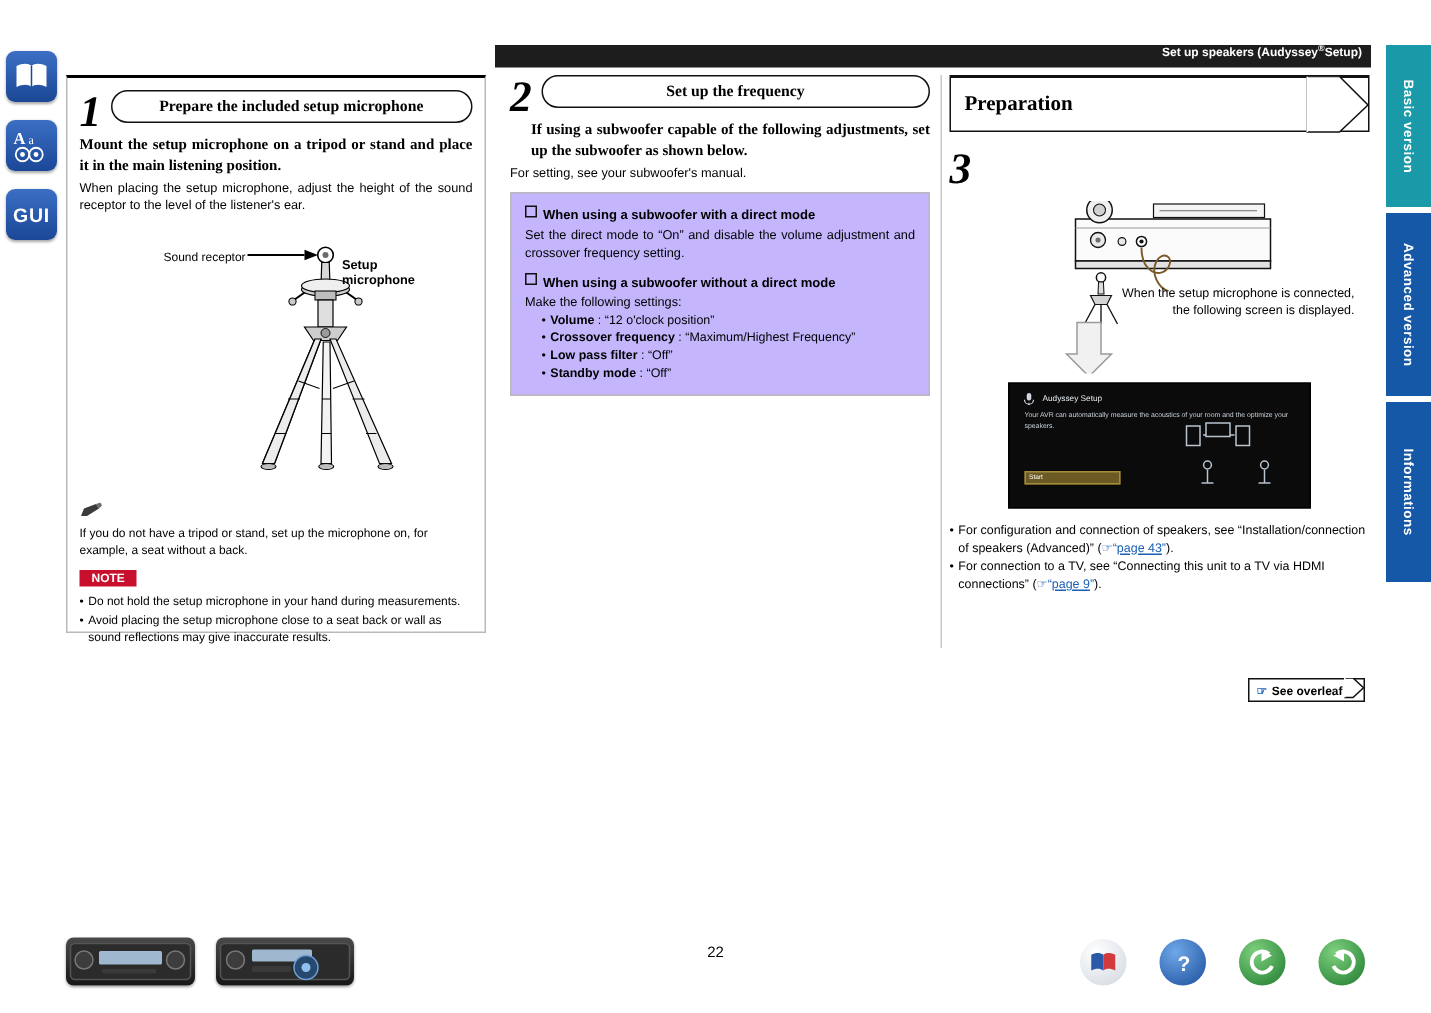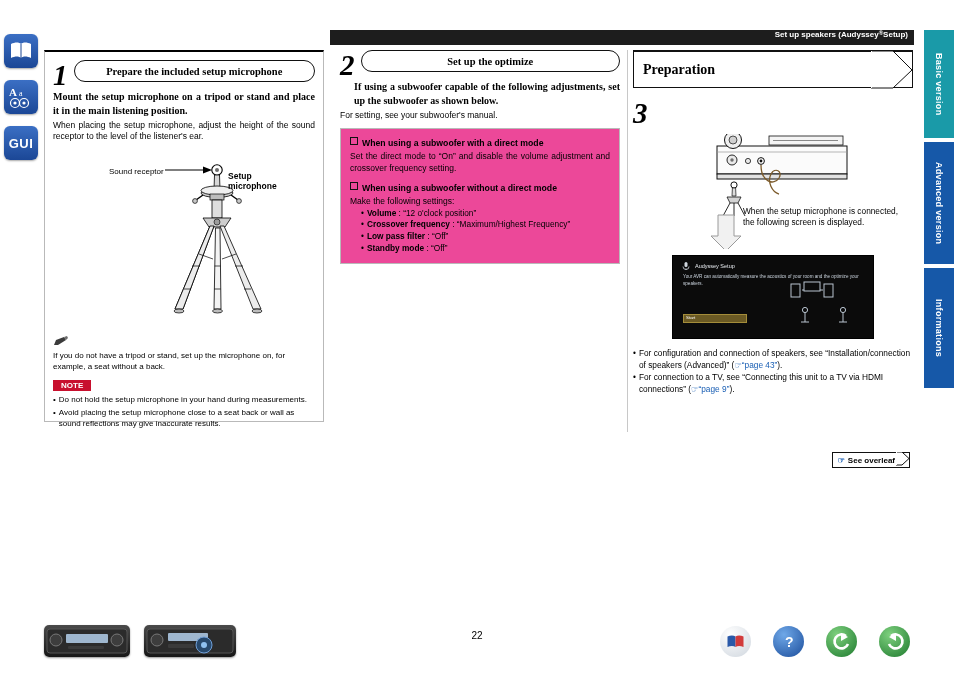--- a/index.html
+++ b/index.html
@@ -80,21 +80,21 @@
 
   .pencil-icon{margin-top:2px;}
   .note-tag{
     display:inline-block;background:#c8102e;color:#fff;font-weight:bold;
     font-size:8px;padding:1px 8px 1px 8px;margin-top:7px;
   }
   .note-line{font-size:8px;line-height:1.35;margin-top:3px;display:flex;}
   .note-line .bullet{margin-right:3px;}
 
   
-  .col2-box{border:1px solid #b9b9b9;background:#ec4899;padding:8px 9px 9px 9px;margin-top:7px;}
+  .col2-box{border:1px solid #b9b9b9;background:#c4b5fd;padding:8px 9px 9px 9px;margin-top:7px;}
   .sq{display:inline-block;width:6px;height:6px;border:1px solid #111;margin-right:4px;vertical-align:1px;}
   .sub-head{font-size:8.7px;font-weight:bold;margin-top:8px;}
   .sub-head:first-child{margin-top:0;}
   .indent{margin-left:0;}
   .li{font-size:8.3px;line-height:1.4;margin-left:11px;display:flex;}
   .li .bullet{margin-right:3px;}
 
   
   .prep-head{
     position:relative;border:1px solid #111;border-top:2px solid #111;
@@ -102,37 +102,37 @@
     font-family:"Liberation Serif", serif;font-weight:bold;font-size:14px;
     padding-left:9px;box-sizing:border-box;
     background:#fff;
   }
   .prep-arrow{position:absolute;right:-1px;top:-1px;height:38px;width:42px;}
   .step3{display:flex;align-items:flex-start;margin-top:10px;}
   .step3 .step-num{font-size:29px;margin-right:7px;}
   .step3 .t{font-family:"Liberation Serif", serif;font-weight:bold;font-size:10px;line-height:1.35;text-align:justify;margin-top:2px;}
 
   .fig3{position:relative;height:115px;margin-top:6px;}
-  .caption3{position:absolute;left:110px;top:72px;width:160px;font-size:8.3px;line-height:1.35;}
+  .caption3{position:absolute;left:110px;top:56px;width:160px;font-size:8.3px;line-height:1.35;text-align:right;}
 
   
   .screen{
     margin:6px auto 0 auto;width:200px;height:82px;background:#0b0b0b;
     border:1px solid #000;position:relative;color:#dfe6ee;
   }
   .screen .title{font-size:5.5px;position:absolute;left:22px;top:7px;color:#e9edf2;}
   .screen .desc{font-size:4.6px;position:absolute;left:10px;top:18px;line-height:1.5;color:#c9d2dc;}
   .screen .startbtn{position:absolute;left:10px;top:58px;width:62px;height:7px;background:#6b5a24;border:1px solid #a48d3a;}
   .screen .startlabel{position:absolute;left:13px;top:58.5px;font-size:4.4px;color:#fff;}
 
   .bullets3{margin-top:9px;}
   .b3{font-size:8.3px;line-height:1.4;display:flex;margin-bottom:1px;}
   .b3 .bullet{margin-right:3px;}
   .blue{color:#1a5fb4;}
-  .link{color:#1a5fb4;}
+  .link{color:#1a5fb4;text-decoration:underline;}
 
   .overleaf{
     position:absolute;right:44px;top:452px;
     border:1px solid #111;background:#fff;height:14px;
     display:flex;align-items:center;padding:0 14px 0 5px;
     font-size:8px;font-weight:bold;
   }
   .overleaf .tri{position:absolute;right:-1px;top:-1px;height:14px;}
 
   
@@ -275,21 +275,21 @@
       <div class="note-line">
         <span class="bullet">•</span>
         <span>Avoid placing the setup microphone close to a seat back or wall as sound reflections may give inaccurate results.</span>
       </div>
     </div>
   </div>
 
   <div class="col col2">
     <div class="step-head">
       <div class="step-num">2</div>
-      <div class="pill center">Set up the optimize</div>
+      <div class="pill center">Set up the frequency</div>
     </div>
 
     <div class="bold-serif" style="margin-left:14px;">If using a subwoofer capable of the following adjustments, set up the subwoofer as shown below.</div>
     <div class="body-text">For setting, see your subwoofer's manual.</div>
 
     <div class="col2-box">
       <div class="sub-head">
         <span class="sq"></span><span>When using a subwoofer with a direct mode</span>
       </div>
       <div class="body-text indent">Set the direct mode to “On” and disable the volume adjustment and crossover frequency setting.</div>

